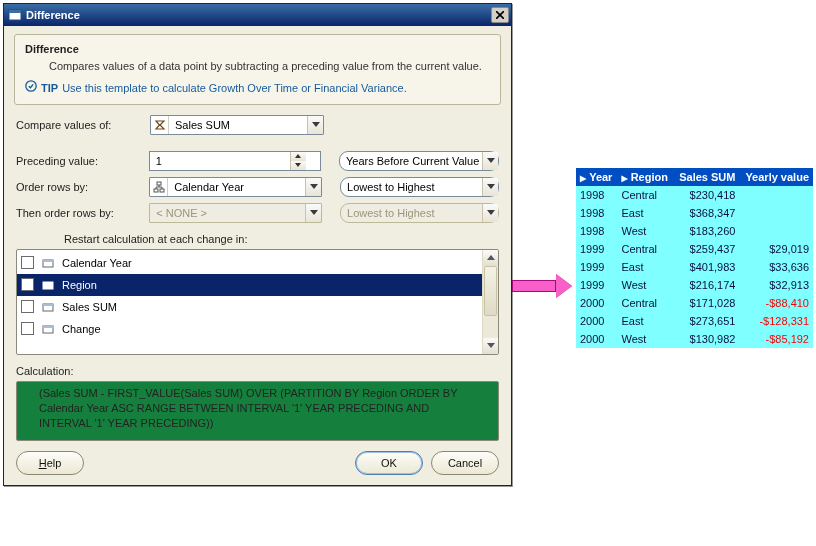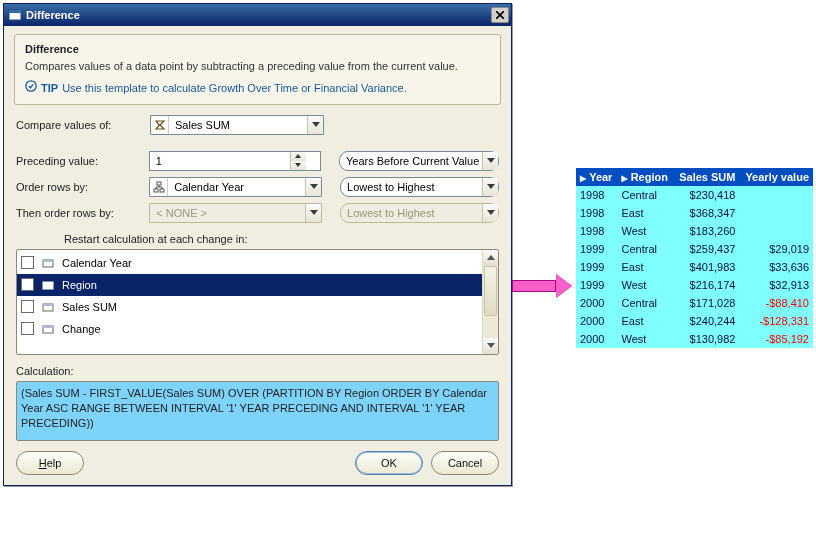--- a/index.html
+++ b/index.html
@@ -63,20 +63,21 @@
   }
   .panel-title {
     font-weight: bold;
     font-size: 11px;
     color: #1f1f1f;
     margin-bottom: 4px;
   }
   .panel-desc {
     color: #333;
     line-height: 1.35;
+    margin-left: 24px;
   }
   .tip-row {
     margin-top: 6px;
     color: #165a9c;
     display: flex; align-items: baseline; gap: 4px;
   }
   .tip-row .tip-label { font-weight: bold; }
 
   
   .form-area { padding: 2px 2px 0 2px; }
@@ -204,22 +205,22 @@
   .scrollbar .sb-thumb {
     position:absolute; left:1px; right:1px; top:0; height:50px;
     background: linear-gradient(#f5f3e6,#dedac4);
     border:1px solid #c7c2a6;
     border-radius:2px;
   }
 
   .calc-label { margin-top:10px; margin-bottom:4px; color:#222;}
   .calc-box {
     border:1px solid #8b8a7a;
-    background:#7dd3fc;
-    padding:4px 4px;
+    background:#15803d;
+    padding:4px 22px;
     color:#222;
     line-height:1.35;
     height:60px;
     border-radius:2px;
   }
 
   .button-row {
     display:flex; align-items:center;
     margin-top:10px;
   }
@@ -515,21 +516,21 @@
       </tr>
       <tr>
         <td>2000</td>
         <td>Central</td>
         <td class="num">$171,028</td>
         <td class="num neg">-$88,410</td>
       </tr>
       <tr>
         <td>2000</td>
         <td>East</td>
-        <td class="num">$240,244</td>
+        <td class="num">$273,651</td>
         <td class="num neg">-$128,331</td>
       </tr>
       <tr>
         <td>2000</td>
         <td>West</td>
         <td class="num">$130,982</td>
         <td class="num neg">-$85,192</td>
       </tr>
     </tbody>
 </table>

